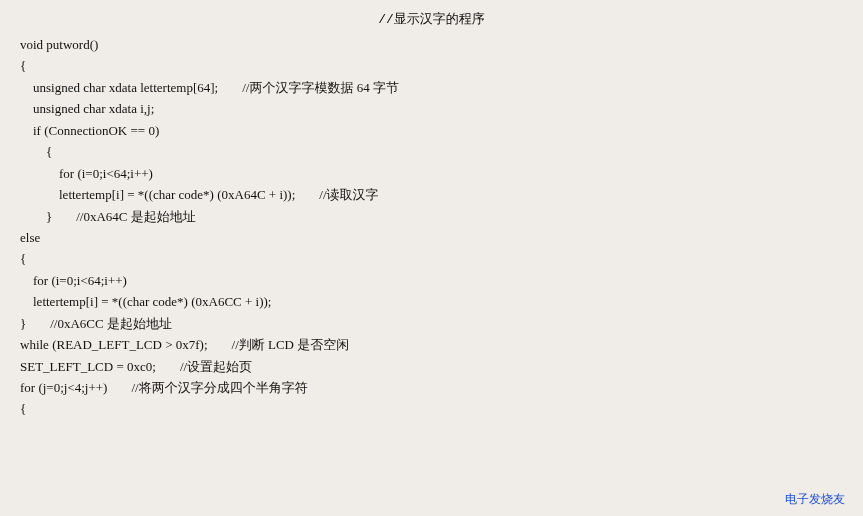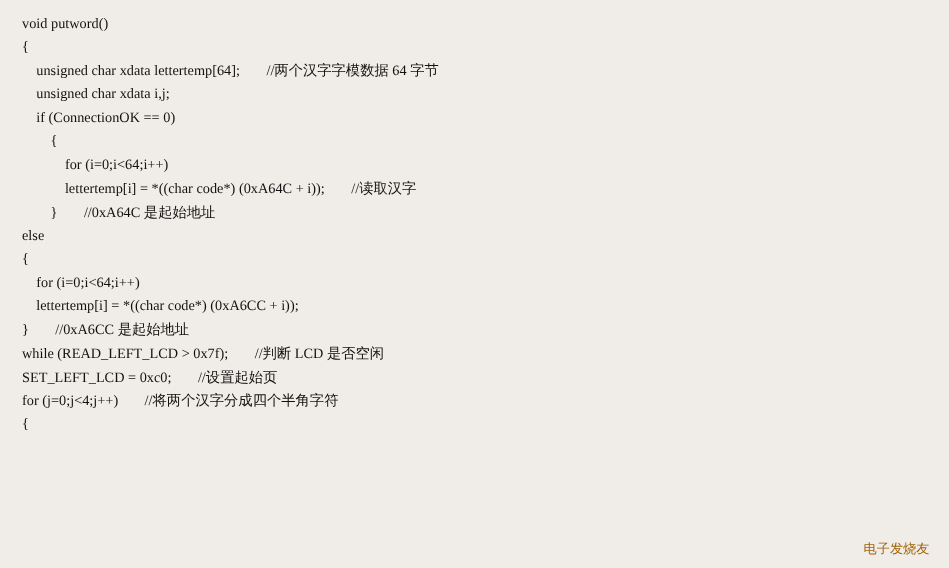--- a/index.html
+++ b/index.html
@@ -35,15 +35,16 @@
       font-size: 13px;
       line-height: 1.65;
       white-space: pre;
       color: #111;
     }
   </style>
 </head>
 <body>
 
 <div class="page-container">
+  <div class="comment-header">//显示汉字的程序</div>
   <div class="code-block" id="code-container"><div style="display: flex; align-items: baseline; width: 100%;"><span style="white-space: pre; flex-shrink: 0;">void putword()</span></div><div style="display: flex; align-items: baseline; width: 100%;"><span style="white-space: pre; flex-shrink: 0;">{</span></div><div style="display: flex; align-items: baseline; width: 100%;"><span style="white-space: pre; flex-shrink: 0;">    unsigned char xdata lettertemp[64];</span><span style="white-space: pre; margin-left: 24px; color: rgb(17, 17, 17);">//两个汉字字模数据 64 字节</span></div><div style="display: flex; align-items: baseline; width: 100%;"><span style="white-space: pre; flex-shrink: 0;">    unsigned char xdata i,j;</span></div><div style="display: flex; align-items: baseline; width: 100%;"><span style="white-space: pre; flex-shrink: 0;">    if (ConnectionOK == 0)</span></div><div style="display: flex; align-items: baseline; width: 100%;"><span style="white-space: pre; flex-shrink: 0;">        {</span></div><div style="display: flex; align-items: baseline; width: 100%;"><span style="white-space: pre; flex-shrink: 0;">            for (i=0;i&lt;64;i++)</span></div><div style="display: flex; align-items: baseline; width: 100%;"><span style="white-space: pre; flex-shrink: 0;">            lettertemp[i] = *((char code*) (0xA64C + i));</span><span style="white-space: pre; margin-left: 24px; color: rgb(17, 17, 17);">//读取汉字</span></div><div style="display: flex; align-items: baseline; width: 100%;"><span style="white-space: pre; flex-shrink: 0;">        }</span><span style="white-space: pre; margin-left: 24px; color: rgb(17, 17, 17);">//0xA64C 是起始地址</span></div><div style="display: flex; align-items: baseline; width: 100%;"><span style="white-space: pre; flex-shrink: 0;">else</span></div><div style="display: flex; align-items: baseline; width: 100%;"><span style="white-space: pre; flex-shrink: 0;">{</span></div><div style="display: flex; align-items: baseline; width: 100%;"><span style="white-space: pre; flex-shrink: 0;">    for (i=0;i&lt;64;i++)</span></div><div style="display: flex; align-items: baseline; width: 100%;"><span style="white-space: pre; flex-shrink: 0;">    lettertemp[i] = *((char code*) (0xA6CC + i));</span></div><div style="display: flex; align-items: baseline; width: 100%;"><span style="white-space: pre; flex-shrink: 0;">}</span><span style="white-space: pre; margin-left: 24px; color: rgb(17, 17, 17);">//0xA6CC 是起始地址</span></div><div style="display: flex; align-items: baseline; width: 100%;"><span style="white-space: pre; flex-shrink: 0;">while (READ_LEFT_LCD &gt; 0x7f);</span><span style="white-space: pre; margin-left: 24px; color: rgb(17, 17, 17);">//判断 LCD 是否空闲</span></div><div style="display: flex; align-items: baseline; width: 100%;"><span style="white-space: pre; flex-shrink: 0;">SET_LEFT_LCD = 0xc0;</span><span style="white-space: pre; margin-left: 24px; color: rgb(17, 17, 17);">//设置起始页</span></div><div style="display: flex; align-items: baseline; width: 100%;"><span style="white-space: pre; flex-shrink: 0;">for (j=0;j&lt;4;j++)</span><span style="white-space: pre; margin-left: 24px; color: rgb(17, 17, 17);">//将两个汉字分成四个半角字符</span></div><div style="display: flex; align-items: baseline; width: 100%;"><span style="white-space: pre; flex-shrink: 0;">{</span></div></div>
-  <div style="text-align:right; font-size:12px; color:#a16207; position:absolute; bottom:8px; right:18px;margin-left:38px;">电子发烧友</div>
+  <div style="text-align:right; font-size:12px; color:#1d4ed8; position:absolute; bottom:8px; right:18px;margin-left:38px;">电子发烧友</div>
 </div>
 
 </body></html>

